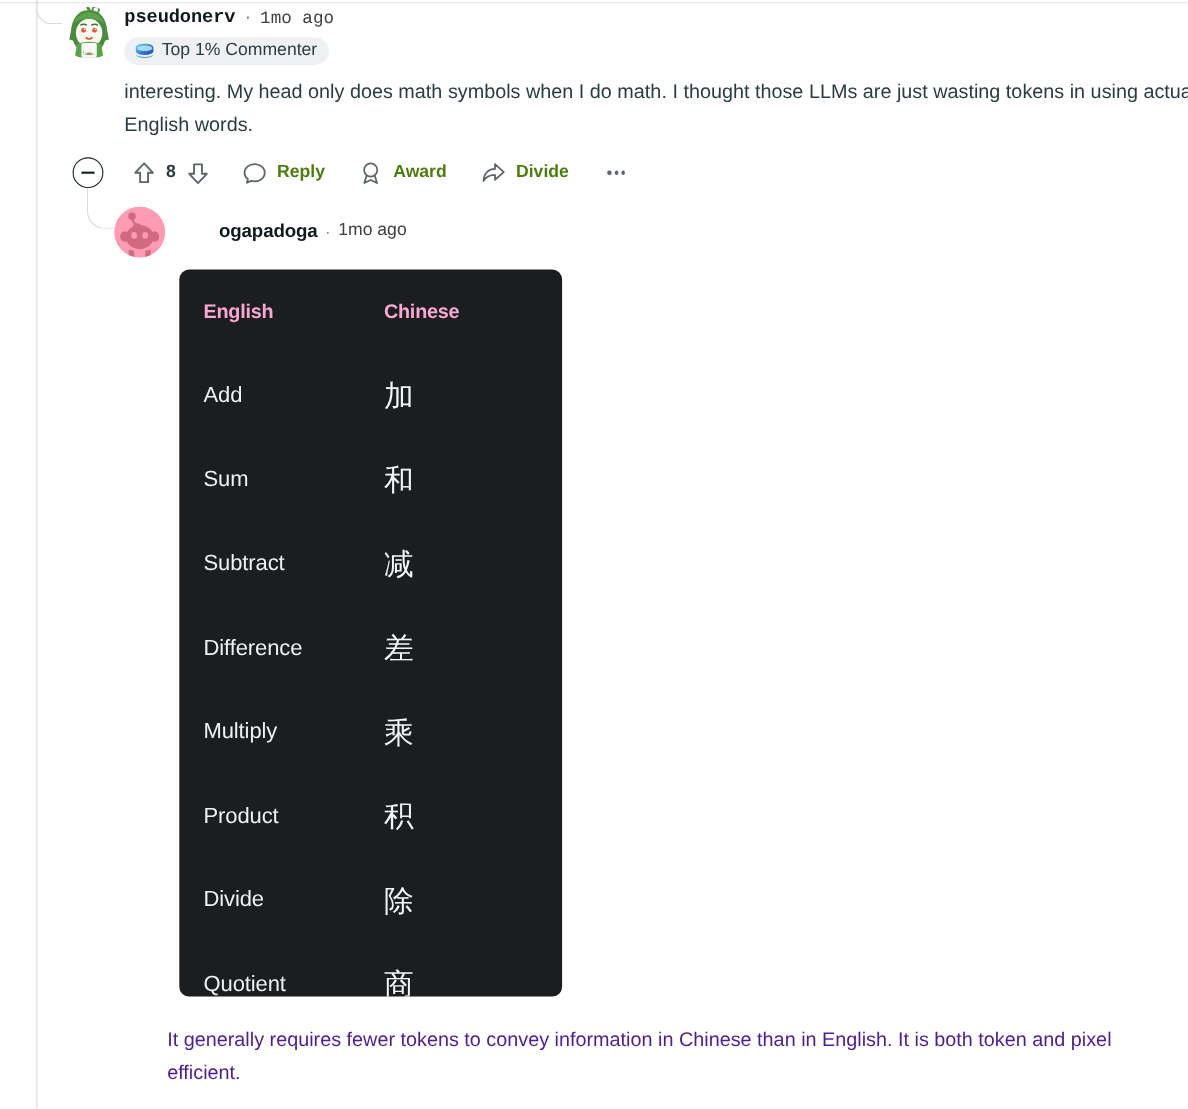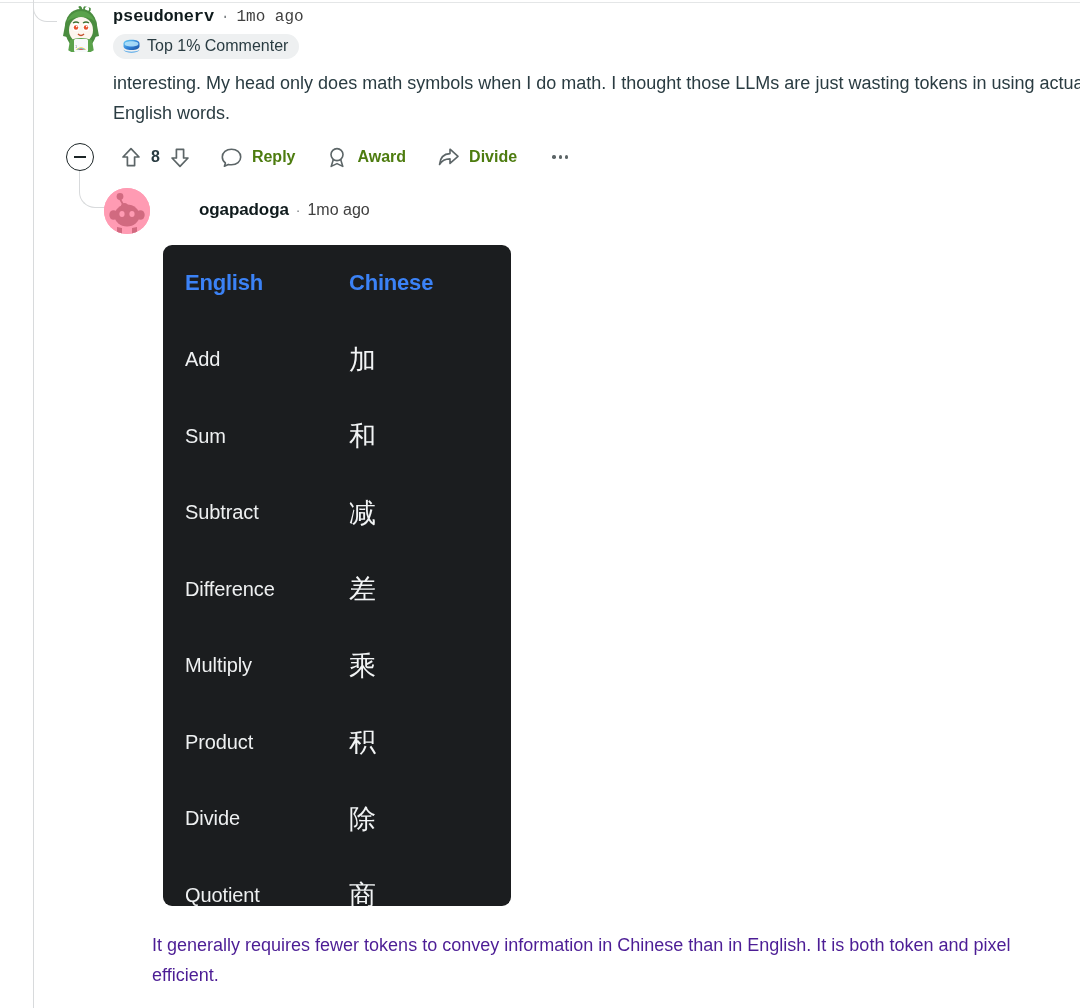--- a/index.html
+++ b/index.html
@@ -163,23 +163,23 @@
     border-collapse: collapse;
   }
   .tbl td, .tbl th {
     text-align: left;
     padding: 0;
   }
   .tbl-row { height: 76.5px; }
   .col-en { width: 186px; padding-left: 22px !important; }
   .col-zh { padding-left: 0 !important; }
   .hdr-text {
-    font-size: 22px;
+    font-size: 18px;
     font-weight: bold;
-    color: #3b82f6;
+    color: #f9a8d4;
     letter-spacing: -0.2px;
   }
   .cell-en {
     font-size: 20px;
     font-weight: 400;
     color: #eef0f1;
     letter-spacing: -0.1px;
   }
   .cell-zh {
     font-size: 27px;

